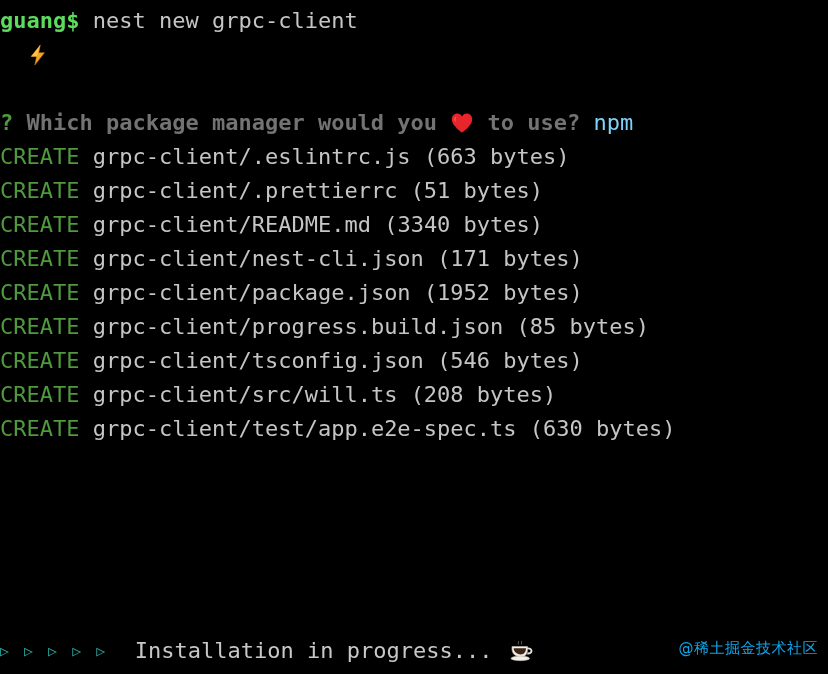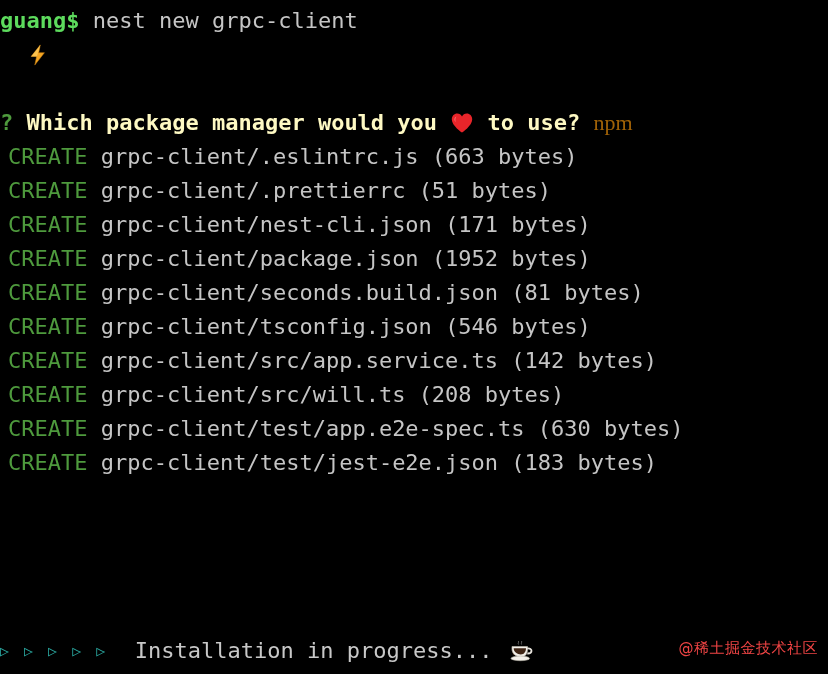--- a/index.html
+++ b/index.html
@@ -71,31 +71,29 @@
     height: 26px;
     vertical-align: -6px;
   }
   .coffee-wrap svg { display: block; }
 
   .q-mark {
     color: #4e9a3d;
     font-weight: bold;
   }
   .q-text {
-    color: #fef9c3;
+    color: #737373;
     font-weight: bold;
   }
   .q-answer {
-    color: #a16207;
-    font-family: Liberation Serif, serif;
+    color: #7dd3fc;
   }
 
   .create-tag {
     color: #4e9a3d;
-    margin-left: 8px;
   }
   .create-path {
     color: #c5c5c5;
     margin-top: 12px;
   }
 
   .progress-line {
     font-size: 22px;
     line-height: 34px;
     height: 34px;
@@ -109,21 +107,21 @@
     vertical-align: 2px;
   }
   .progress-text {
     color: #c8c8c8;
   }
 
   .watermark {
     position: absolute;
     right: 10px;
     bottom: 16px;
-    color: #ef4444;
+    color: #0ea5e9;
     font-size: 15px;
     font-family: "DejaVu Sans", sans-serif;
     letter-spacing: 0.5px;
     white-space: pre;
   }
 
   .rows {
     position: absolute;
     left: 0;
     top: 4px;
@@ -155,39 +153,38 @@
 
     <div class="line"><span class="q-mark">?</span><span class="q-text"> Which package manager would you </span><span class="heart-wrap"><svg width="24" height="22" viewBox="0 0 24 22">
             <path d="M12 20.5 C12 20.5 1.8 13.6 1.8 7.4 C1.8 3.9 4.3 1.6 7.2 1.6 C9.4 1.6 11.1 2.9 12 4.5 C12.9 2.9 14.6 1.6 16.8 1.6 C19.7 1.6 22.2 3.9 22.2 7.4 C22.2 13.6 12 20.5 12 20.5 Z" fill="#e8252a"></path>
             <path d="M6.4 4.4 C5.0 5.1 4.3 6.2 4.4 7.6 C4.5 8.6 5.1 9.6 5.8 10.3 C5.0 8.0 5.3 5.8 6.4 4.4 Z" fill="#ff8a8a" opacity="0.8"></path>
           </svg></span><span class="q-text"> to use? </span><span class="q-answer">npm</span></div>
 
     <div class="line"><span class="create-tag">CREATE</span><span class="create-path"> </span><span class="create-path">grpc-client/.eslintrc.js</span><span class="create-path"> </span><span class="create-path">(663 bytes)</span></div>
 
     <div class="line"><span class="create-tag">CREATE</span><span class="create-path"> </span><span class="create-path">grpc-client/.prettierrc</span><span class="create-path"> </span><span class="create-path">(51 bytes)</span></div>
 
+    <div class="line"><span class="create-tag">CREATE</span><span class="create-path"> </span><span class="create-path">grpc-client/README.md</span><span class="create-path"> </span><span class="create-path">(3340 bytes)</span></div>
 
     <div class="line"><span class="create-tag">CREATE</span><span class="create-path"> </span><span class="create-path">grpc-client/nest-cli.json</span><span class="create-path"> </span><span class="create-path">(171 bytes)</span></div>
 
     <div class="line"><span class="create-tag">CREATE</span><span class="create-path"> </span><span class="create-path">grpc-client/package.json</span><span class="create-path"> </span><span class="create-path">(1952 bytes)</span></div>
 
-    <div class="line"><span class="create-tag">CREATE</span><span class="create-path"> </span><span class="create-path">grpc-client/seconds.build.json</span><span class="create-path"> </span><span class="create-path">(81 bytes)</span></div>
+    <div class="line"><span class="create-tag">CREATE</span><span class="create-path"> </span><span class="create-path">grpc-client/progress.build.json</span><span class="create-path"> </span><span class="create-path">(85 bytes)</span></div>
 
     <div class="line"><span class="create-tag">CREATE</span><span class="create-path"> </span><span class="create-path">grpc-client/tsconfig.json</span><span class="create-path"> </span><span class="create-path">(546 bytes)</span></div>
 
 
 
 
-    <div class="line"><span class="create-tag">CREATE</span><span class="create-path"> </span><span class="create-path">grpc-client/src/app.service.ts</span><span class="create-path"> </span><span class="create-path">(142 bytes)</span></div>
 
     <div class="line"><span class="create-tag">CREATE</span><span class="create-path"> </span><span class="create-path">grpc-client/src/will.ts</span><span class="create-path"> </span><span class="create-path">(208 bytes)</span></div>
 
     <div class="line"><span class="create-tag">CREATE</span><span class="create-path"> </span><span class="create-path">grpc-client/test/app.e2e-spec.ts</span><span class="create-path"> </span><span class="create-path">(630 bytes)</span></div>
 
-    <div class="line"><span class="create-tag">CREATE</span><span class="create-path"> </span><span class="create-path">grpc-client/test/jest-e2e.json</span><span class="create-path"> </span><span class="create-path">(183 bytes)</span></div>
 
   </div>
 
   <div class="bottom-area">
     <div class="progress-line"><span class="arrows">▷ ▷ ▷ ▷ ▷</span><span class="progress-text">  Installation in progress... </span><span class="coffee-wrap"><svg width="30" height="26" viewBox="0 0 30 26">
             <path d="M7 17 C7 17 6 12 6 10 L21 10 C21 12 20 17 20 17 Z" fill="#3a2212"></path>
             <path d="M6 8.5 L21.5 8.5 L21.5 11 C21.5 15.5 19.5 19 15 19 C10.5 19 6 16 6 11 Z" fill="#f2efe9" stroke="#b9b3a8" stroke-width="0.7"></path>
             <path d="M7.6 10.2 L20 10.2 C19.9 13.6 18.2 16.4 14.8 16.4 C11.4 16.4 7.9 14.2 7.6 10.2 Z" fill="#3e2414"></path>
             <path d="M21.2 10.5 C24 10.2 25.6 11.3 25.5 13 C25.4 14.8 23.6 15.6 21.3 15.5" fill="none" stroke="#e7e3dc" stroke-width="1.8"></path>
             <ellipse cx="14.3" cy="20.4" rx="9.3" ry="2.3" fill="#f2efe9" stroke="#b9b3a8" stroke-width="0.6"></ellipse>

